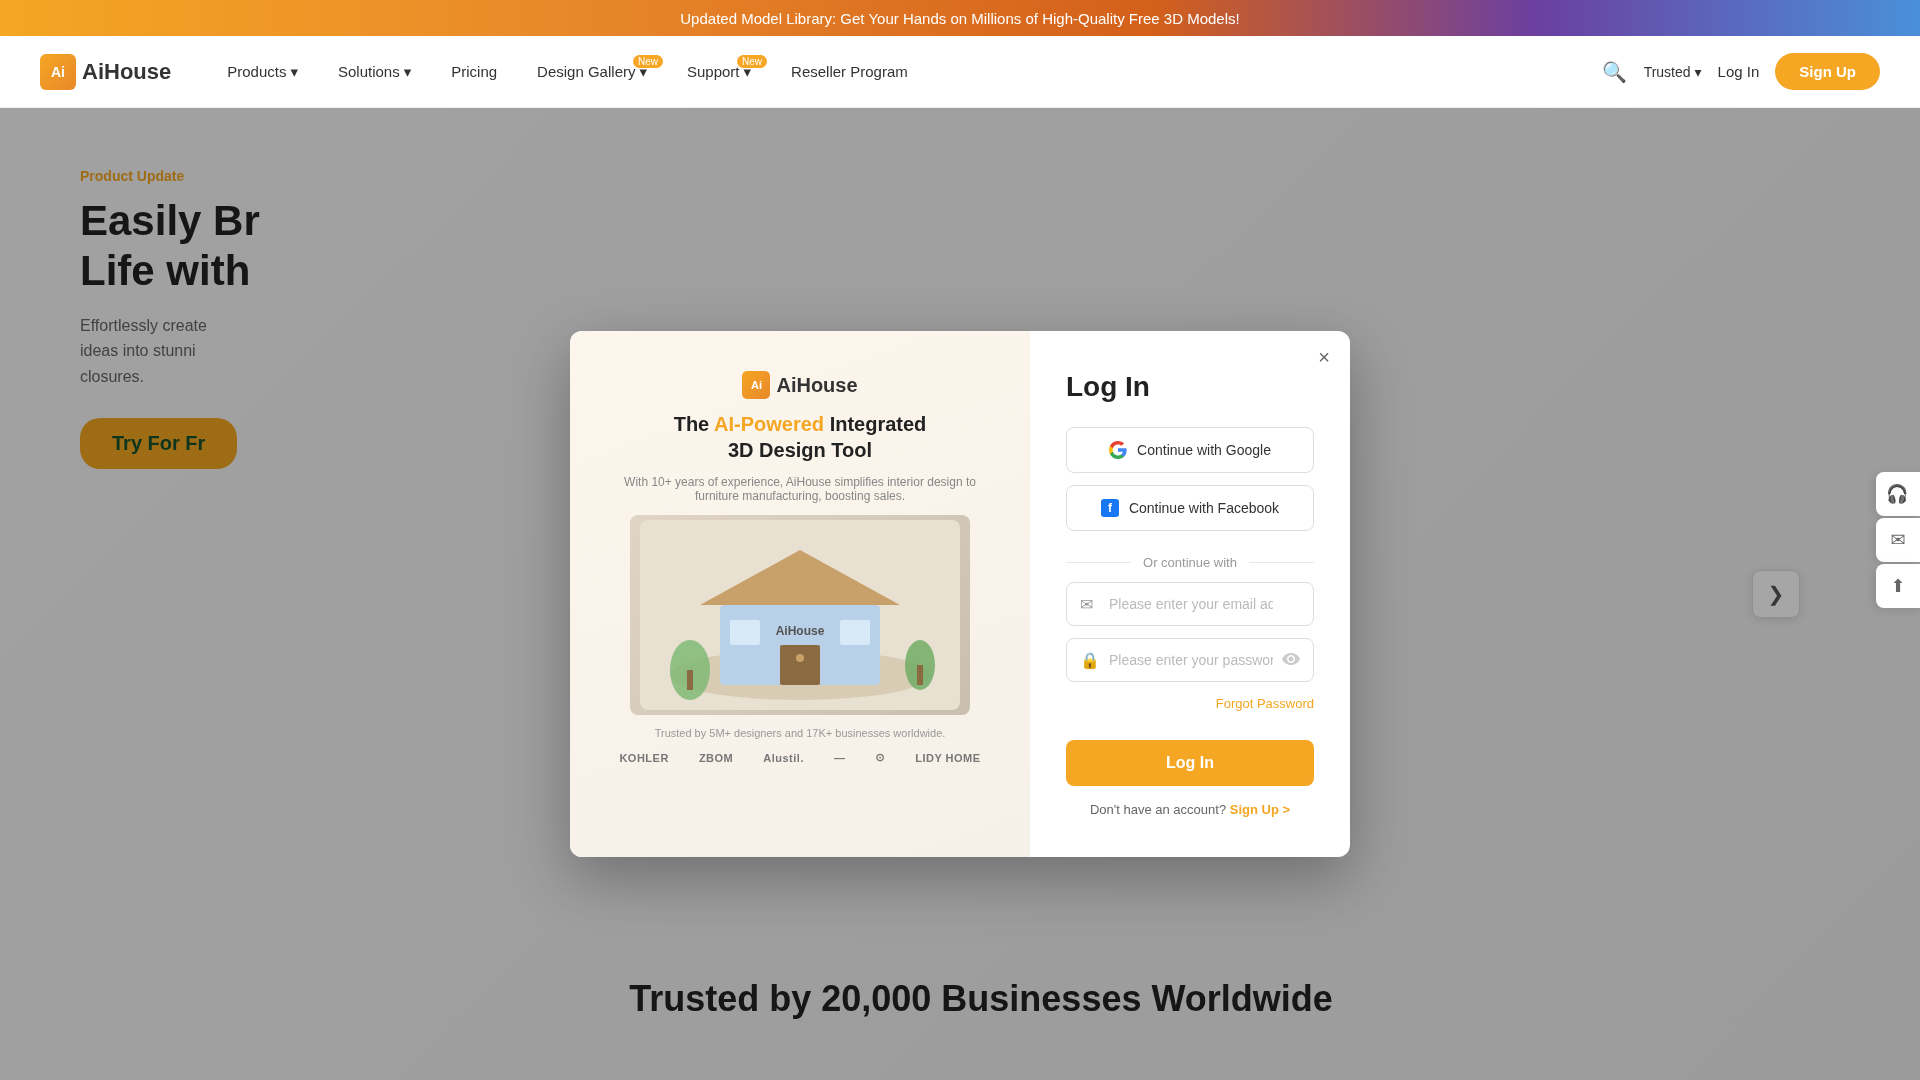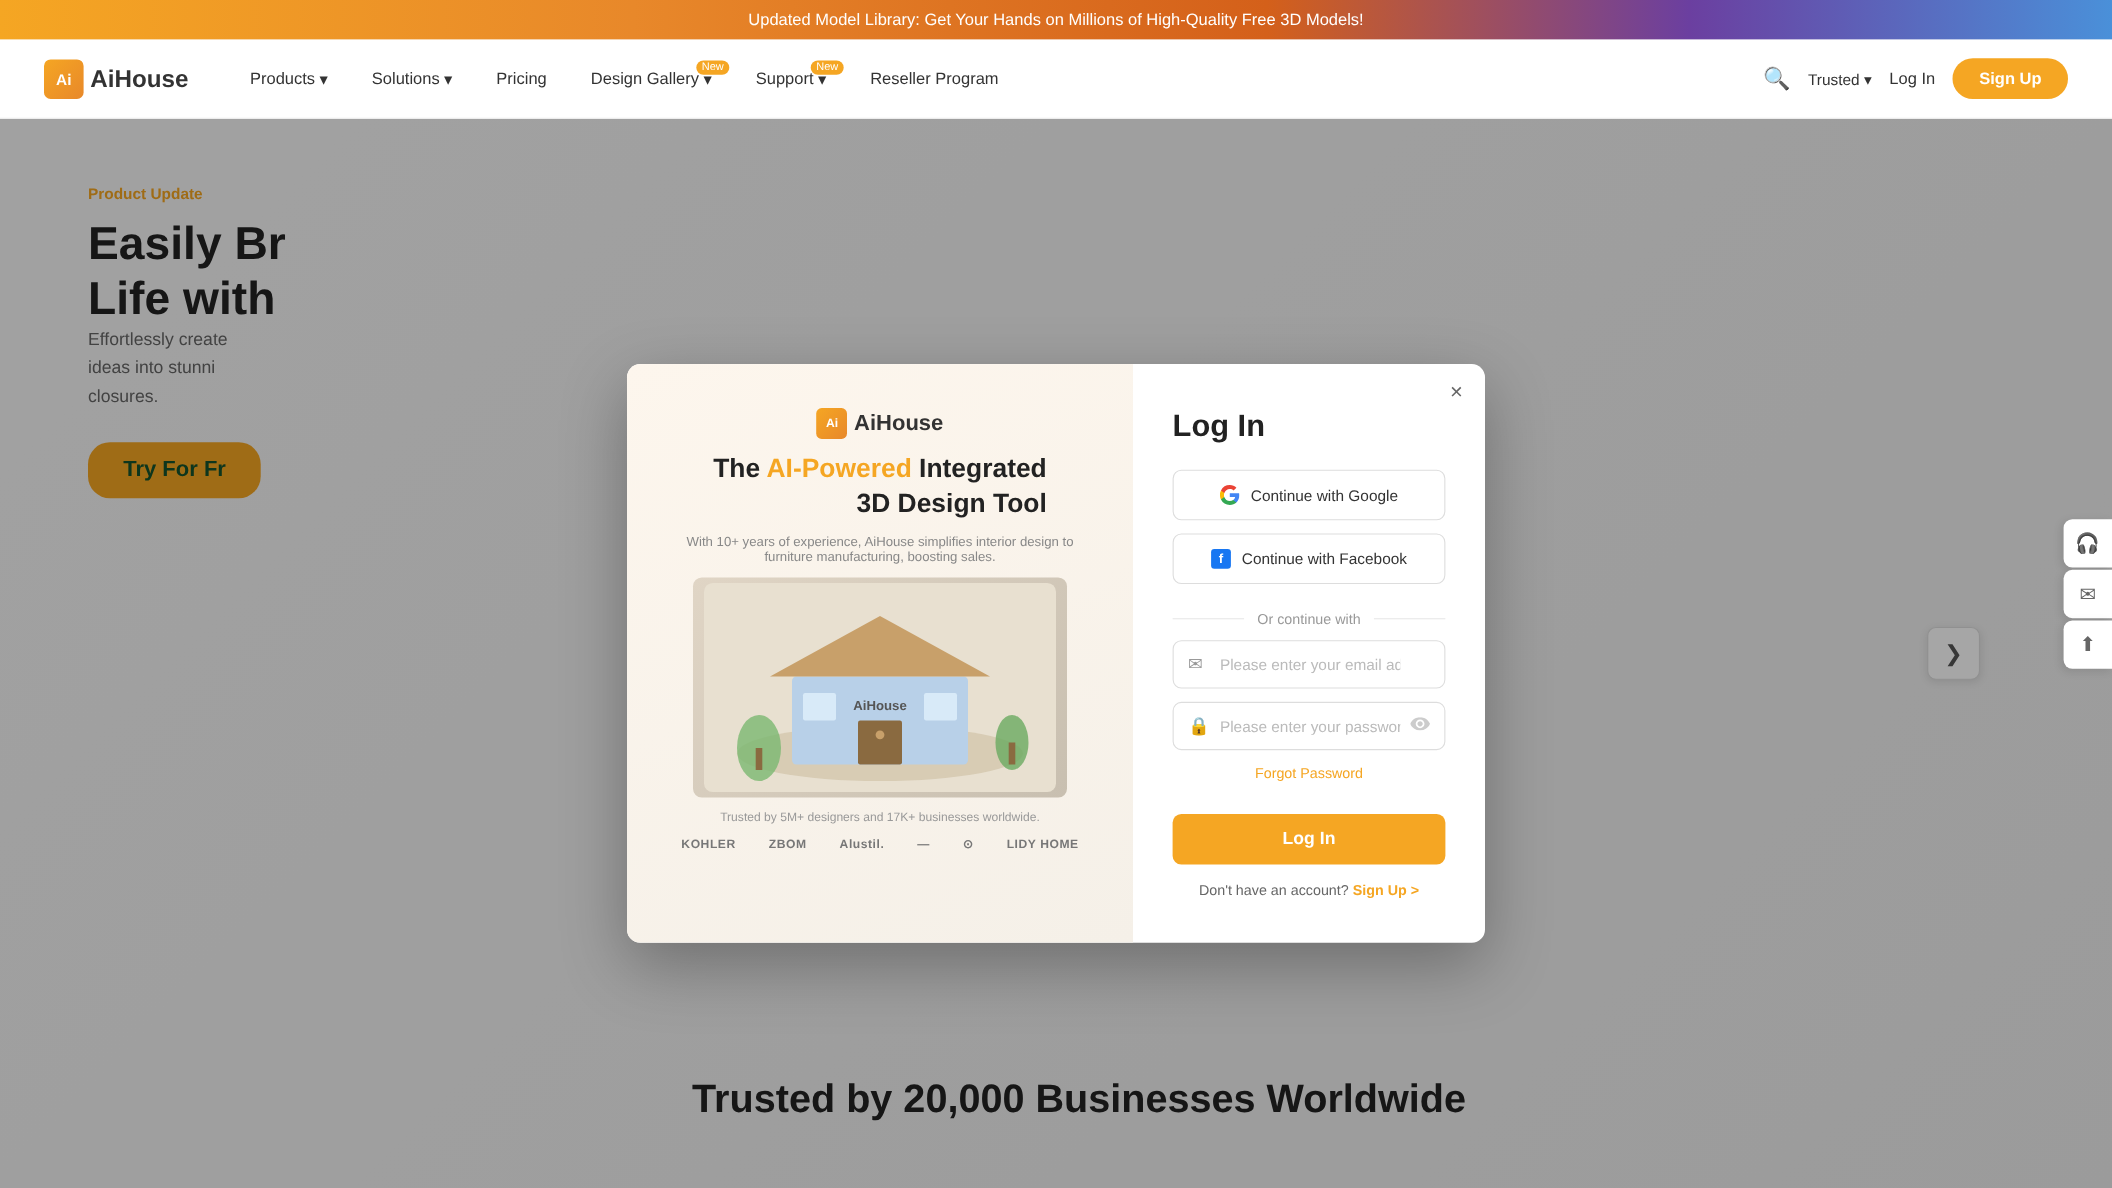--- a/index.html
+++ b/index.html
@@ -136,21 +136,21 @@
       color: #f5a623;
       font-size: 14px;
       font-weight: 600;
       margin-bottom: 12px;
     }
     .hero-title {
       font-size: 42px;
       font-weight: 800;
       color: #222;
       line-height: 1.2;
-      margin-bottom: 0;
+      margin-bottom: 16px;
     }
     .hero-desc {
       font-size: 16px;
       color: #666;
       line-height: 1.6;
       margin-bottom: 28px;
     }
     .try-btn {
       background: #f5a623;
       color: #14532d;
@@ -219,24 +219,24 @@
       flex-direction: column;
       align-items: center;
       gap: 4px;
     }
     .modal-logo-name {
       font-size: 20px;
       font-weight: 700;
       color: #333;
     }
     .modal-tagline {
-      font-size: 24px;
+      font-size: 20px;
       font-weight: 700;
       color: #222;
-      text-align: right;
+      text-align: center;
       line-height: 1.3;
     }
     .modal-tagline .highlight {
       color: #f5a623;
     }
     .modal-sub {
       font-size: 12px;
       color: #888;
       text-align: center;
     }
@@ -379,21 +379,21 @@
       right: 14px;
       top: 50%;
       transform: translateY(-50%);
       background: none;
       border: none;
       cursor: pointer;
       color: #999;
       font-size: 16px;
     }
     .forgot-pw {
-      text-align: center;
+      text-align: right;
       margin-bottom: 28px;
     }
     .forgot-pw a {
       color: #f5a623;
       font-size: 13px;
       text-decoration: none;
       cursor: pointer;
     }
     .login-submit-btn {
       width: 100%;

